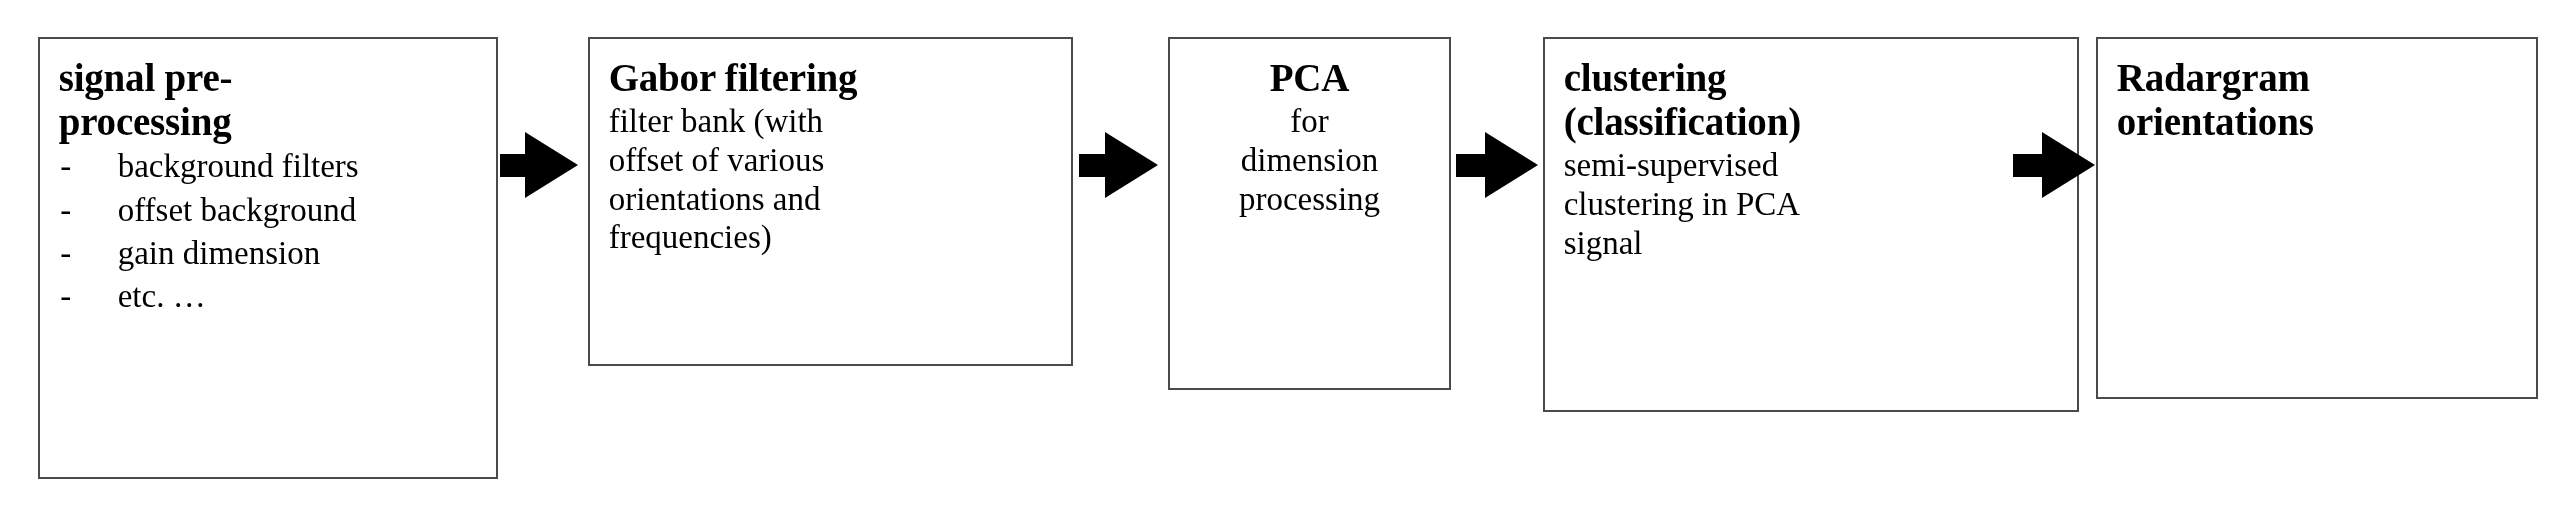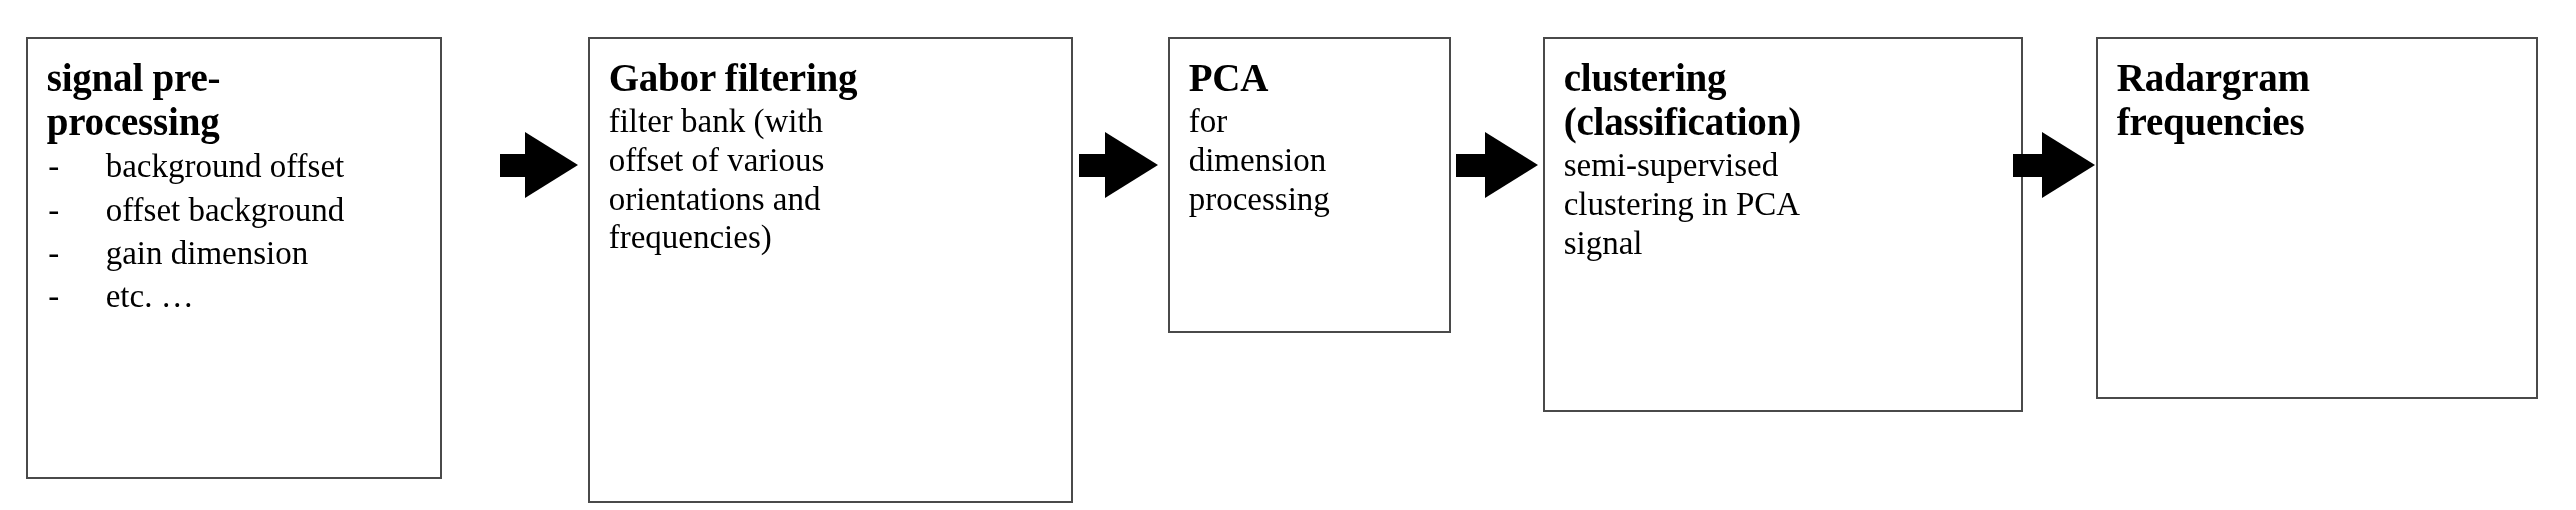--- a/index.html
+++ b/index.html
@@ -84,28 +84,28 @@
     border-top: 33px solid transparent;
     border-bottom: 33px solid transparent;
     border-left: 53px solid #000000;
   }
 </style>
 </head>
 <body>
 
 <div id="canvas">
 
-  <div class="stage-box" style="left:26px; top:37px; width:416px; height:442px;">
+  <div class="stage-box" style="left:38px; top:37px; width:460px; height:442px;">
     <div class="stage-title">signal pre-
 processing</div>
     <ul class="bullet-list">
       <li>
         <span class="bullet-dash">-</span>
         <span>background
-offset</span>
+filters</span>
       </li>
       <li>
         <span class="bullet-dash">-</span>
         <span>offset background</span>
       </li>
       <li>
         <span class="bullet-dash">-</span>
         <span>gain dimension</span>
       </li>
       <li>
@@ -113,57 +113,57 @@
         <span>etc. …</span>
       </li>
     </ul>
   </div>
 
   <div class="flow-arrow" style="left:500px; top:132px; width:78px;">
     <div class="arrow-shaft" style="width:31px;"></div>
     <div class="arrow-head"></div>
   </div>
 
-  <div class="stage-box" style="left:588px; top:37px; width:485px; height:466px;">
+  <div class="stage-box" style="left:588px; top:37px; width:485px; height:329px;">
     <div class="stage-title">Gabor filtering</div>
     <div class="stage-sub">filter bank (with
 offset of various
 orientations and
 frequencies)</div>
   </div>
 
   <div class="flow-arrow" style="left:1079px; top:132px; width:79px;">
     <div class="arrow-shaft" style="width:33px;"></div>
     <div class="arrow-head"></div>
   </div>
 
-  <div class="stage-box" style="left:1168px; top:37px; width:283px; height:296px;">
+  <div class="stage-box" style="left:1168px; top:37px; width:283px; height:353px;text-align:center;">
     <div class="stage-title">PCA</div>
     <div class="stage-sub">for
 dimension
 processing</div>
   </div>
 
   <div class="flow-arrow" style="left:1456px; top:132px; width:82px;">
     <div class="arrow-shaft" style="width:35px;"></div>
     <div class="arrow-head"></div>
   </div>
 
-  <div class="stage-box" style="left:1543px; top:37px; width:480px; height:375px;">
+  <div class="stage-box" style="left:1543px; top:37px; width:536px; height:375px;">
     <div class="stage-title">clustering
 (classification)</div>
     <div class="stage-sub">semi-supervised
 clustering in PCA
 signal</div>
   </div>
 
   <div class="flow-arrow" style="left:2013px; top:132px; width:82px;">
     <div class="arrow-shaft" style="width:35px;"></div>
     <div class="arrow-head"></div>
   </div>
 
   <div class="stage-box" style="left:2096px; top:37px; width:442px; height:362px;">
     <div class="stage-title">Radargram
-frequencies</div>
+orientations</div>
   </div>
 
 </div>
 
 
 </body></html>

